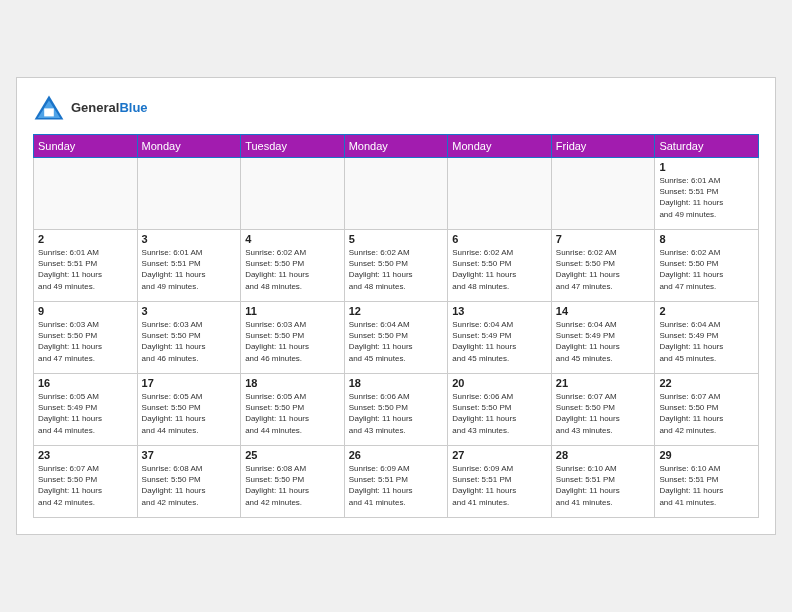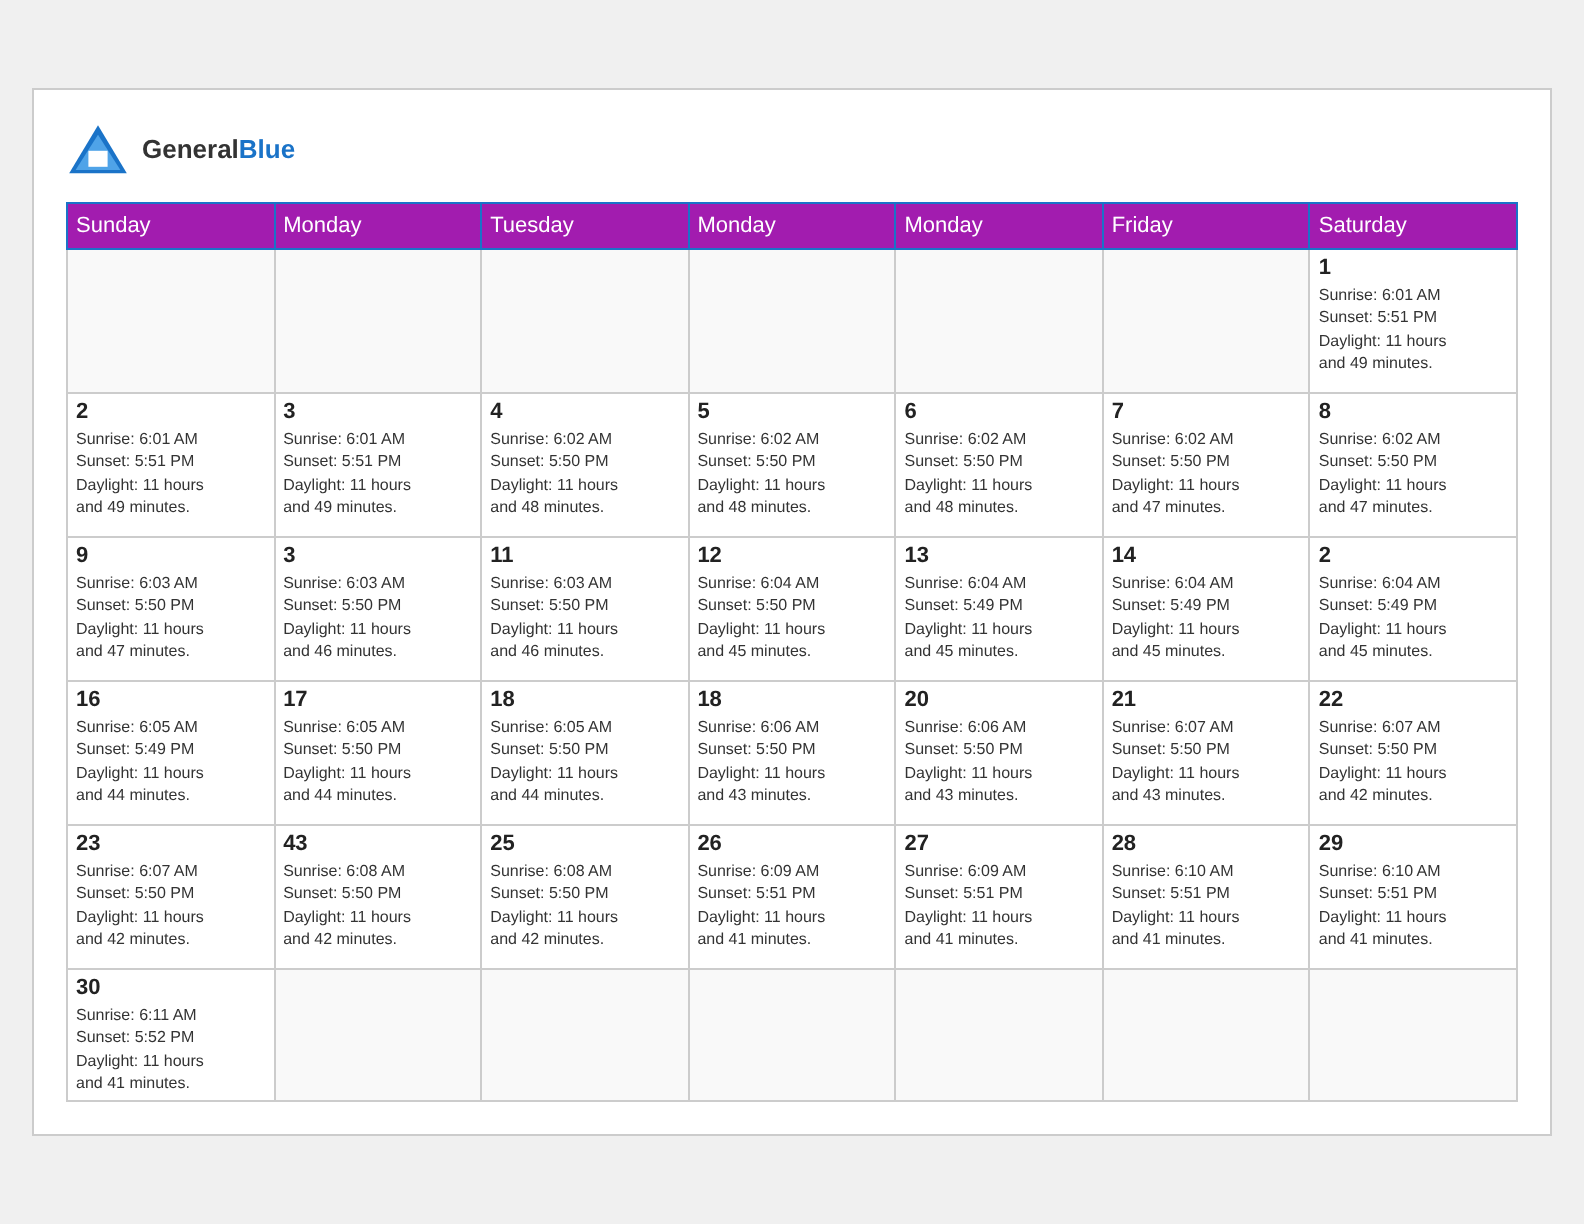--- a/index.html
+++ b/index.html
@@ -298,21 +298,21 @@
         </tr>
         <tr>
           <td>
             <span class="day-number">23</span>
             <div class="day-info" style="white-space: pre-line;">Sunrise: 6:07 AM
 Sunset: 5:50 PM
 Daylight: 11 hours
 and 42 minutes.</div>
           </td>
           <td>
-            <span class="day-number">43</span>
+            <span class="day-number">37</span>
             <div class="day-info" style="white-space: pre-line;">Sunrise: 6:08 AM
 Sunset: 5:50 PM
 Daylight: 11 hours
 and 42 minutes.</div>
           </td>
           <td>
             <span class="day-number">25</span>
             <div class="day-info" style="white-space: pre-line;">Sunrise: 6:08 AM
 Sunset: 5:50 PM
 Daylight: 11 hours
@@ -339,31 +339,16 @@
 Daylight: 11 hours
 and 41 minutes.</div>
           </td>
           <td>
             <span class="day-number">29</span>
             <div class="day-info" style="white-space: pre-line;">Sunrise: 6:10 AM
 Sunset: 5:51 PM
 Daylight: 11 hours
 and 41 minutes.</div>
           </td>
-        </tr>
-        <tr class="last-row">
-          <td>
-            <span class="day-number">30</span>
-            <div class="day-info" style="white-space: pre-line;">Sunrise: 6:11 AM
-Sunset: 5:52 PM
-Daylight: 11 hours
-and 41 minutes.</div>
-          </td>
-          <td class="empty-cell"></td>
-          <td class="empty-cell"></td>
-          <td class="empty-cell"></td>
-          <td class="empty-cell"></td>
-          <td class="empty-cell"></td>
-          <td class="empty-cell"></td>
         </tr>
       </tbody>
   </table>
 </div>
 
 </body></html>

